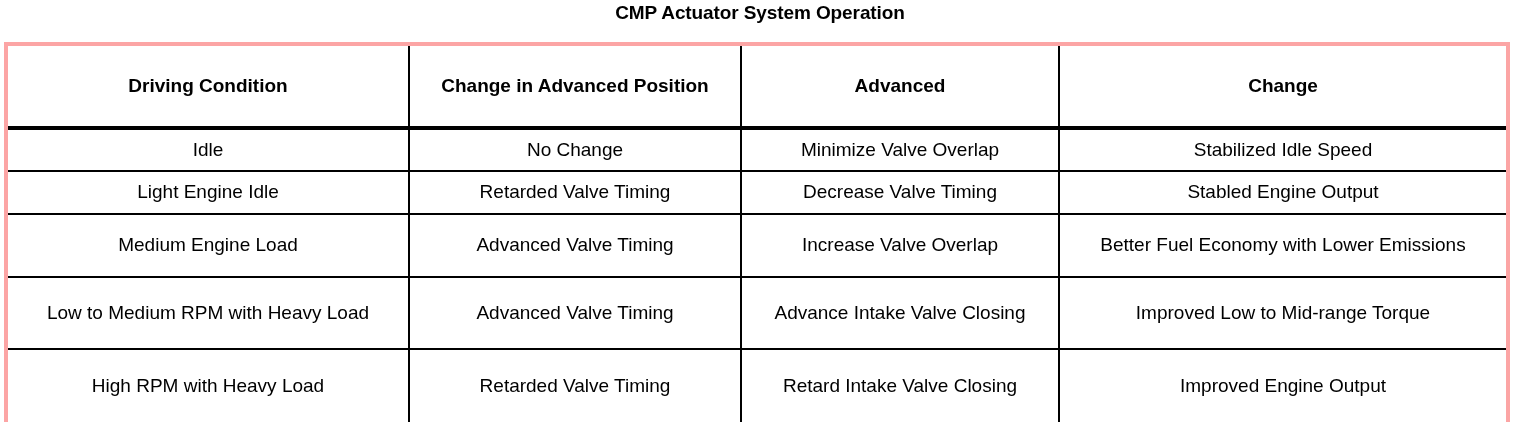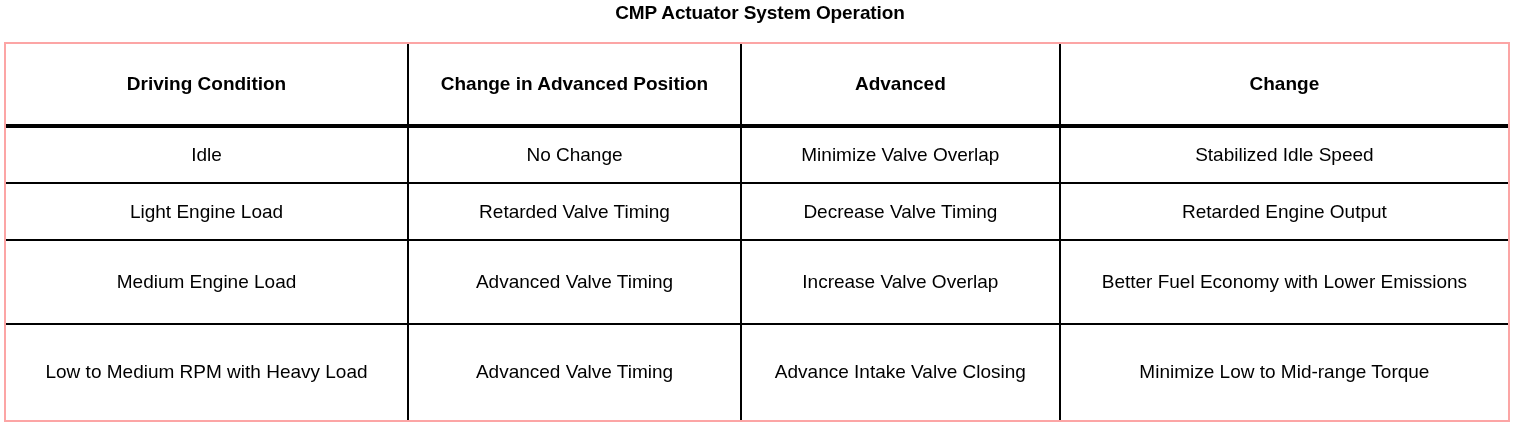--- a/index.html
+++ b/index.html
@@ -33,21 +33,21 @@
     letter-spacing: -0.1px;
     font-family: "Liberation Sans", sans-serif;
   }
   .table-wrap {
     position: absolute;
     top: 42px;
     left: 4px;
     width: 1506px;
     height: 380px;
     box-sizing: border-box;
-    border: 2px solid #fca5a5;
+    border: 4px solid #fca5a5;
     background: #fef9c3;
   }
   table.cmp-table {
     width: 100%;
     height: 100%;
     border-collapse: collapse;
     table-layout: fixed;
     background: #ffffff;
   }
   table.cmp-table col.c0 { width: 401px; }
@@ -119,34 +119,40 @@
         </tr>
       </thead>
       <tbody>
         <tr class="row-h-1">
           <td>Idle</td>
           <td>No Change</td>
           <td>Minimize Valve Overlap</td>
           <td>Stabilized Idle Speed</td>
         </tr>
         <tr class="row-h-2">
-          <td>Light Engine Load</td>
+          <td>Light Engine Idle</td>
           <td>Retarded Valve Timing</td>
           <td>Decrease Valve Timing</td>
-          <td>Retarded Engine Output</td>
+          <td>Stabled Engine Output</td>
         </tr>
         <tr class="row-h-3">
           <td>Medium Engine Load</td>
           <td>Advanced Valve Timing</td>
           <td>Increase Valve Overlap</td>
           <td>Better Fuel Economy with Lower Emissions</td>
         </tr>
         <tr class="row-h-4">
           <td>Low to Medium RPM with Heavy Load</td>
           <td>Advanced Valve Timing</td>
           <td>Advance Intake Valve Closing</td>
-          <td>Minimize Low to Mid-range Torque</td>
+          <td>Improved Low to Mid-range Torque</td>
+        </tr>
+        <tr class="row-h-5">
+          <td>High RPM with Heavy Load</td>
+          <td>Retarded Valve Timing</td>
+          <td>Retard Intake Valve Closing</td>
+          <td>Improved Engine Output</td>
         </tr>
       </tbody>
     </table>
   </div>
 
 </div>
 
 </body></html>

